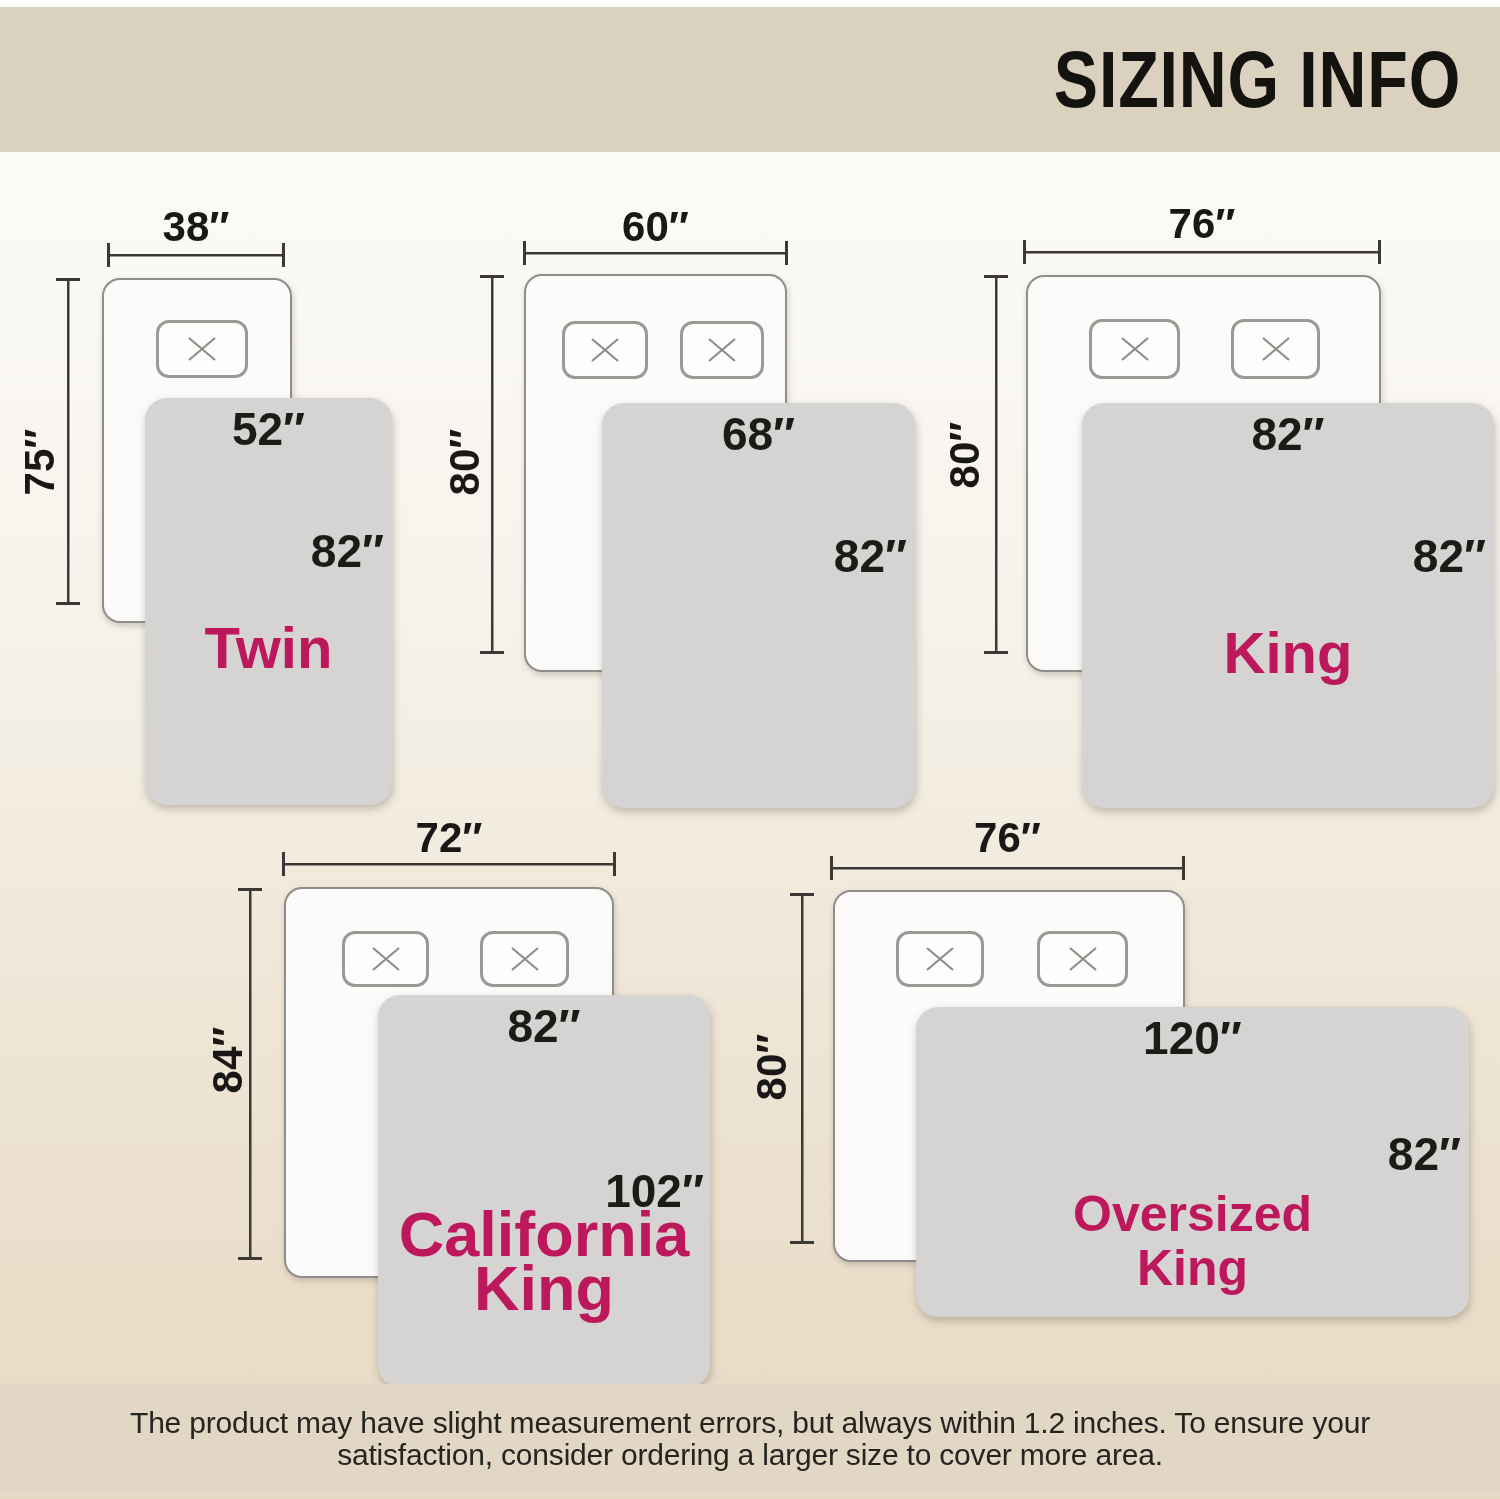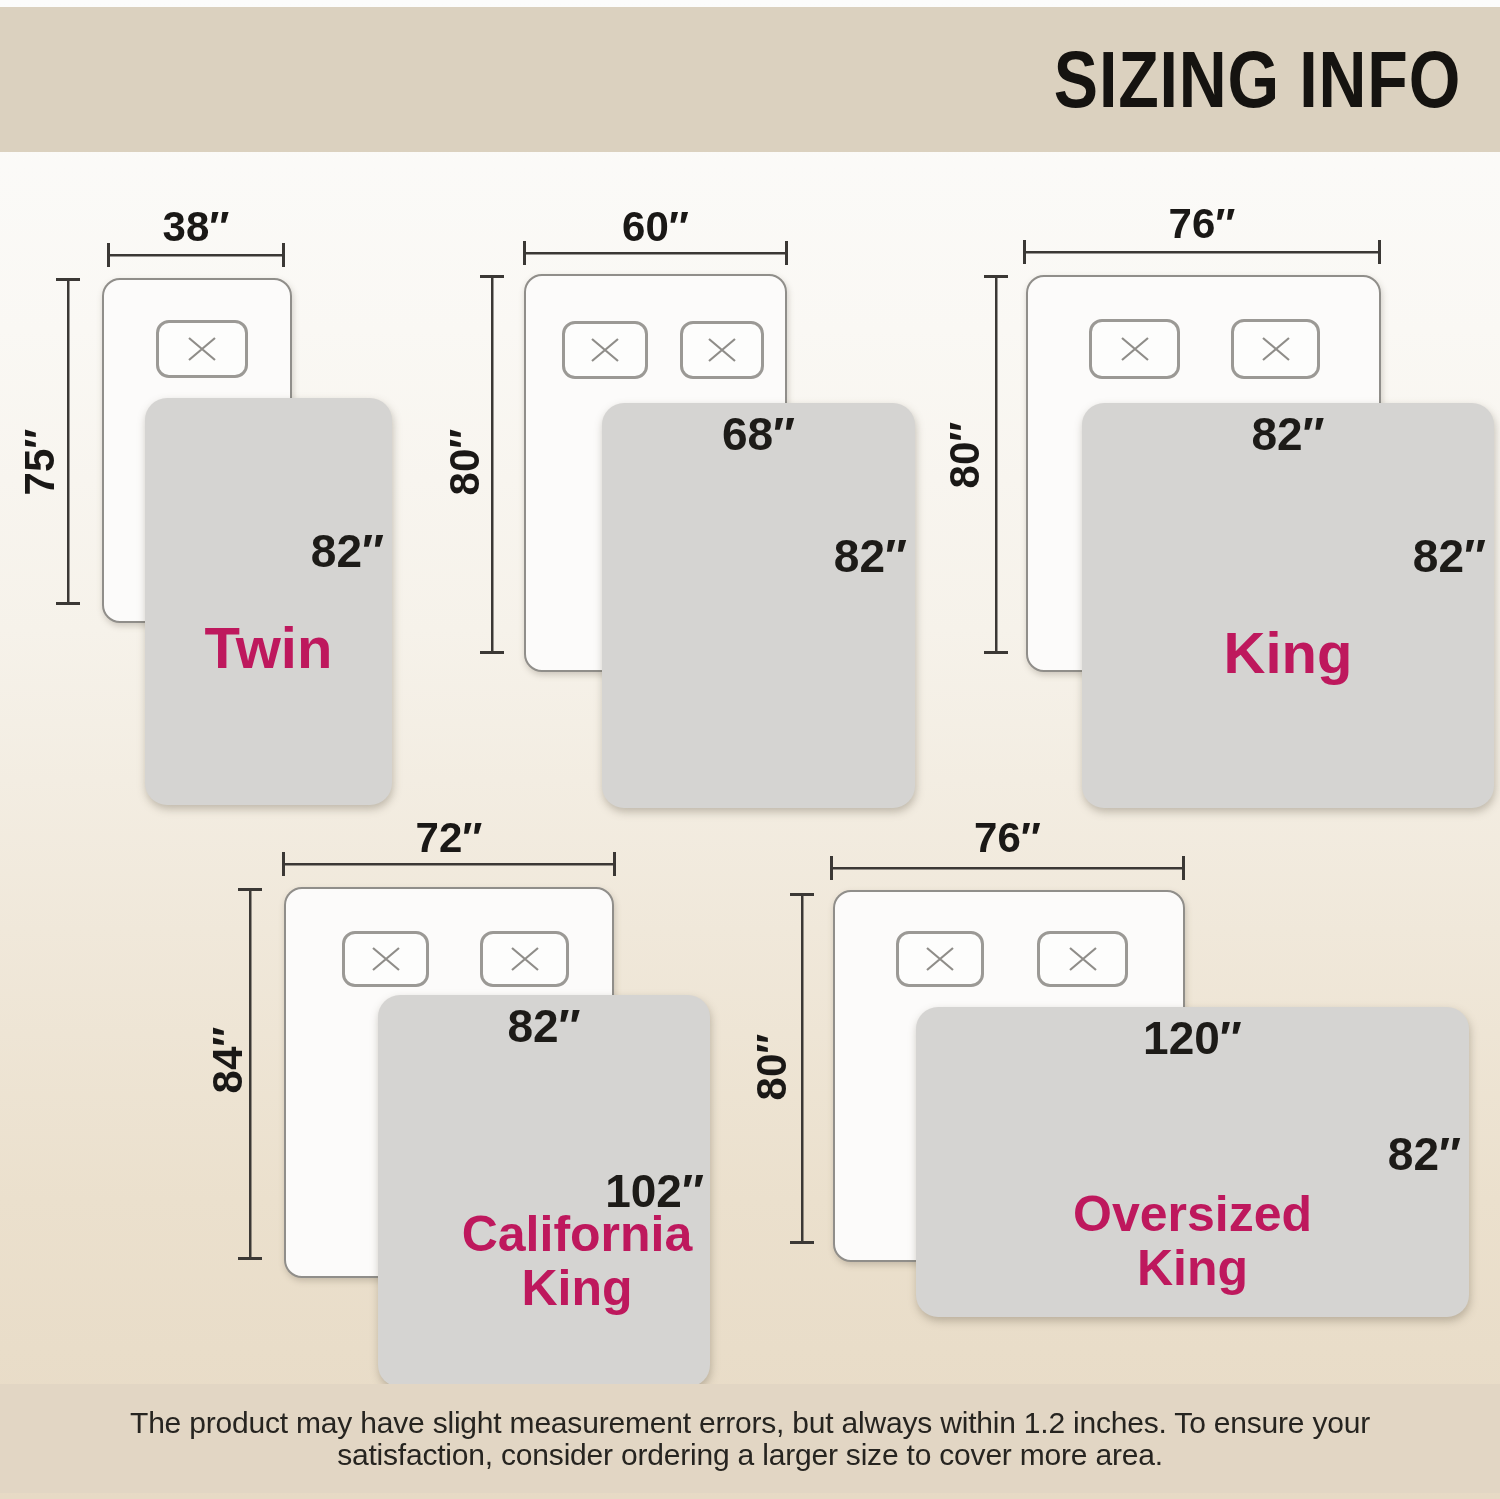--- a/index.html
+++ b/index.html
@@ -95,21 +95,21 @@
 
   #d4-hlabel{left:282px;top:814px;width:334px;}
   #d4-hline{left:282px;top:852px;width:328px;}
   #d4-vline{left:238px;top:888px;height:366px;}
   #d4-vlabel{left:156px;top:1038px;}
   #d4-mattress{left:284px;top:887px;width:330px;height:391px;}
   #d4-p1{left:56px;top:42px;width:87px;height:56px;}
   #d4-p2{left:194px;top:42px;width:89px;height:56px;}
   #d4-blanket{left:378px;top:995px;width:332px;height:392px;}
   #d4-blanket .bl{top:169px;right:6px;}
-  #d4-blanket .bname{top:212px;font-size:50px;line-height:54px;padding-left:33px;}
+  #d4-blanket .bname{top:212px;font-size:63px;line-height:54px;}
 
   #d5-hlabel{left:830px;top:814px;width:355px;}
   #d5-hline{left:830px;top:856px;width:349px;}
   #d5-vline{left:790px;top:893px;height:345px;}
   #d5-vlabel{left:700px;top:1045px;}
   #d5-mattress{left:833px;top:890px;width:352px;height:372px;}
   #d5-p1{left:61px;top:39px;width:88px;height:56px;}
   #d5-p2{left:202px;top:39px;width:91px;height:56px;}
   #d5-blanket{left:916px;top:1007px;width:509px;height:310px;padding-left:44px;}
   #d5-blanket .bl{top:120px;right:8px;}
@@ -130,20 +130,21 @@
     <div class="vline" id="d1-vline"></div>
     <div class="vdim-label" id="d1-vlabel">75″</div>
     <div class="mattress" id="d1-mattress">
       <div class="pillow" id="d1-p1">
         <svg width="46" height="36" viewBox="0 0 46 36">
             <path d="M10 7 L36 29 M36 7 L10 29" stroke="#8f8d89" stroke-width="2.2" fill="none"></path>
           </svg>
       </div>
     </div>
     <div class="blanket" id="d1-blanket">
+      <div class="bw">52″</div>
       <div class="bl">82″</div>
       <div class="bname">Twin</div>
     </div>
   </div>
 
   <div>
     <div class="hdim-label" id="d2-hlabel">60″</div>
     <div class="hline" id="d2-hline"></div>
     <div class="vline" id="d2-vline"></div>
     <div class="vdim-label" id="d2-vlabel">80″</div>

